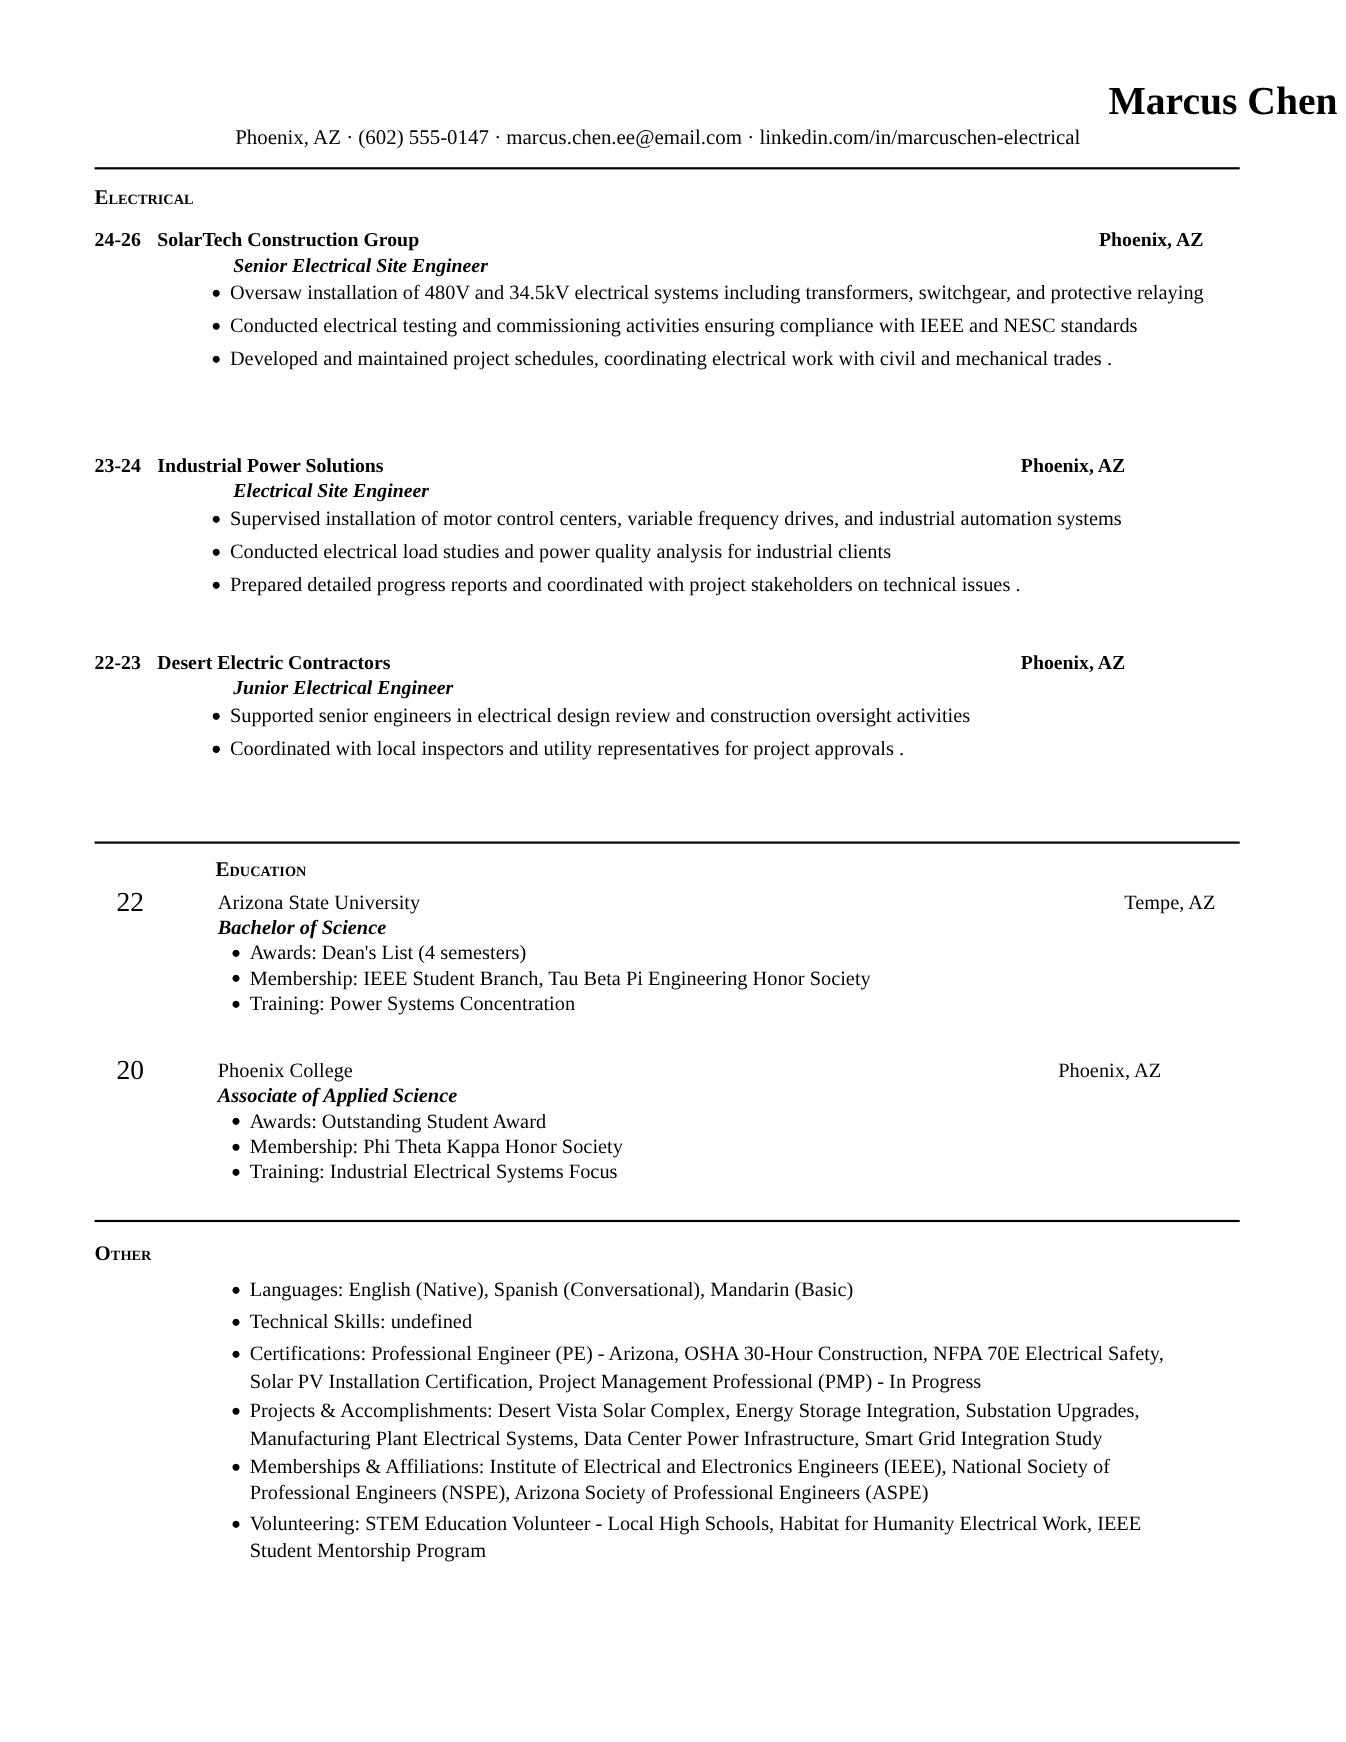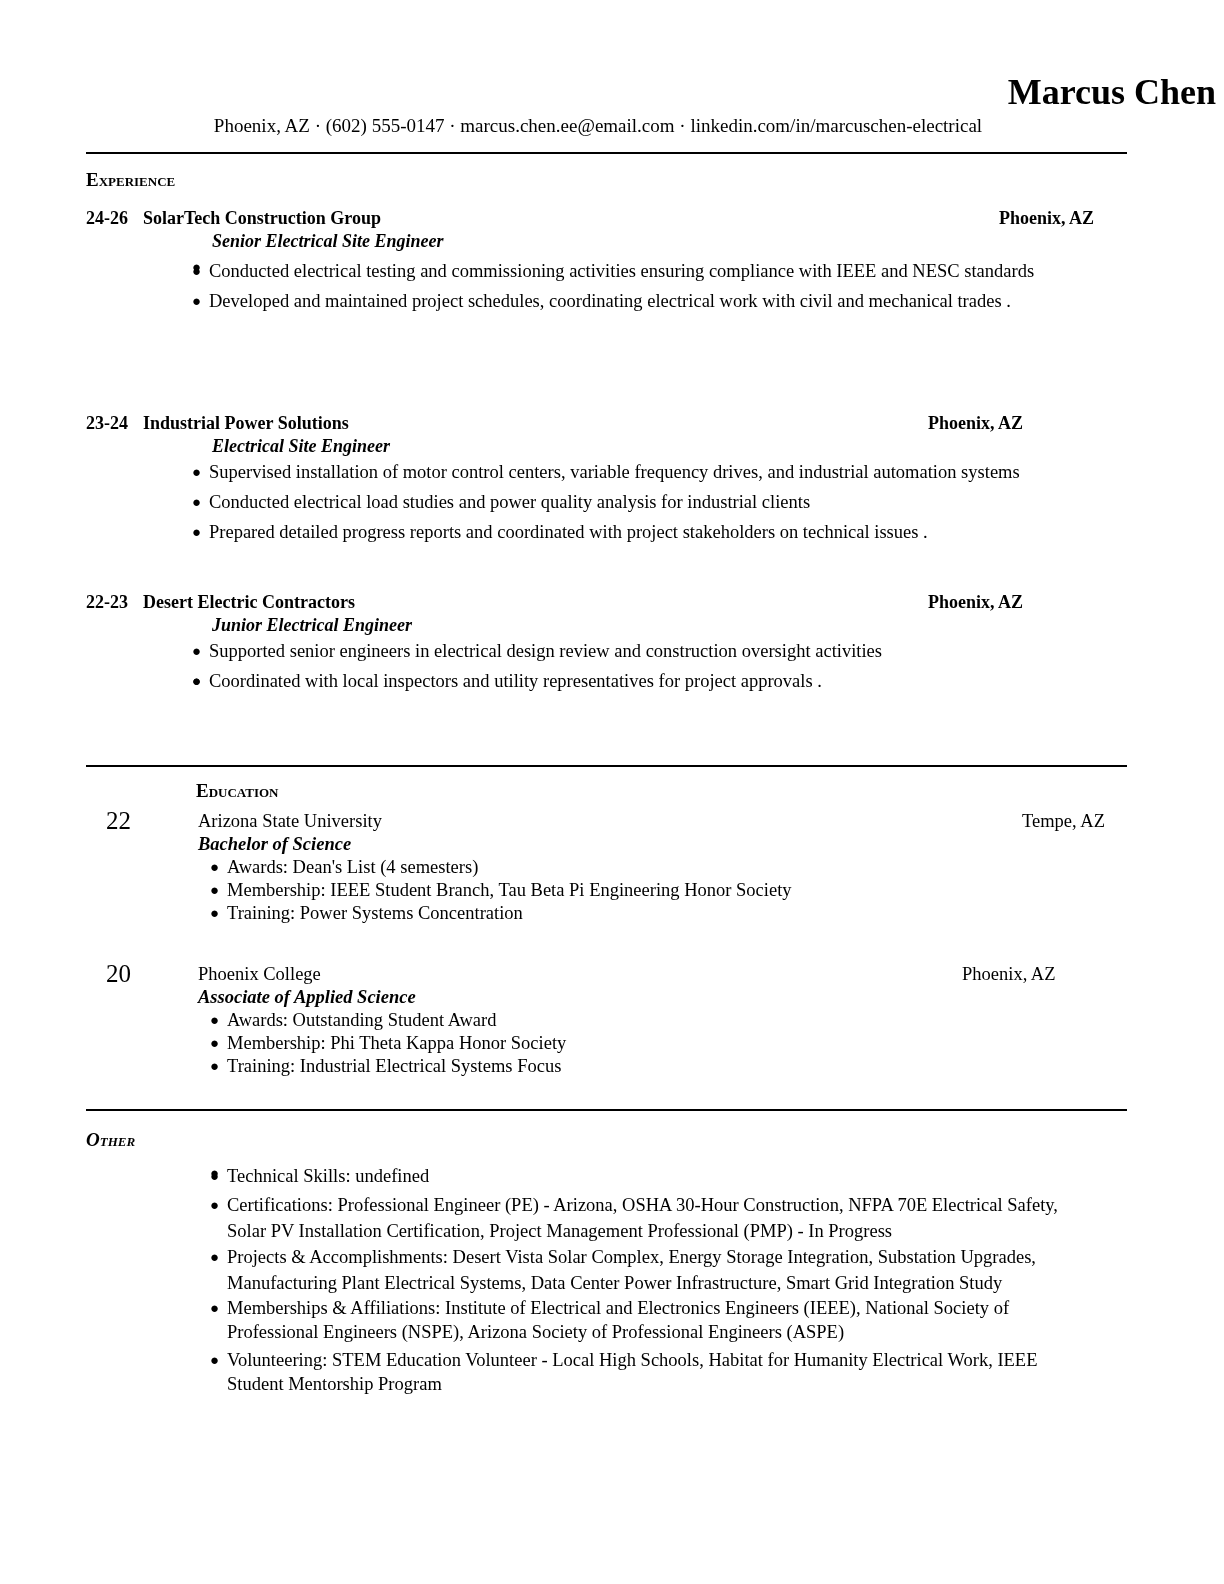--- a/index.html
+++ b/index.html
@@ -27,29 +27,29 @@
   .edu-loc { font-size: 18.5px; line-height: 22px; }
   .edu-degree { font-size: 18.5px; font-weight: bold; font-style: italic; line-height: 22px; }
 </style>
 </head>
 <body>
 
 <div class="abs name">Marcus Chen</div>
 <div class="abs contact">Phoenix, AZ · (602) 555-0147 · marcus.chen.ee@email.com · linkedin.com/in/marcuschen-electrical</div>
 <div class="rule" style="top:152px;"></div>
 
-<div class="abs sec-head" style="top:168px; left:86px;">Experience</div>
+<div class="abs sec-head" style="top:168px; left:86px;">Electrical</div>
 
 <div>
   <div class="abs job-date" style="top:207px; left:86px;">24-26</div>
   <div class="abs job-co" style="top:207px; left:143px;">SolarTech Construction Group</div>
   <div class="abs job-loc" style="top:207px; left:999px;">Phoenix, AZ</div>
   <div class="abs job-title" style="top:230px; left:212px;">Senior Electrical Site Engineer</div>
   <ul class="bullets exp-bullets" style="top:254px; left:192px; width:910px;">
-    <li style="white-space:normal;"><span class="dot">●</span></li>
+    <li style="white-space:normal;"><span class="dot">●</span><span>Oversaw installation of 480V and 34.5kV electrical systems including transformers, switchgear, and protective relaying</span></li>
     <li><span class="dot">●</span><span>Conducted electrical testing and commissioning activities ensuring compliance with IEEE and NESC standards</span></li>
     <li><span class="dot">●</span><span>Developed and maintained project schedules, coordinating electrical work with civil and mechanical trades .</span></li>
   </ul>
 </div>
 
 <div>
   <div class="abs job-date" style="top:412px; left:86px;">23-24</div>
   <div class="abs job-co" style="top:412px; left:143px;">Industrial Power Solutions</div>
   <div class="abs job-loc" style="top:412px; left:928px;">Phoenix, AZ</div>
   <div class="abs job-title" style="top:435px; left:212px;">Electrical Site Engineer</div>
@@ -95,21 +95,21 @@
   <div class="abs edu-degree" style="top:986px; left:198px;">Associate of Applied Science</div>
   <ul class="bullets edu-bullets" style="top:1009px; left:210px; width:900px;">
     <li><span class="dot">●</span><span>Awards: Outstanding Student Award</span></li>
     <li><span class="dot">●</span><span>Membership: Phi Theta Kappa Honor Society</span></li>
     <li><span class="dot">●</span><span>Training: Industrial Electrical Systems Focus</span></li>
   </ul>
 </div>
 
 <div class="rule" style="top:1109px;"></div>
 
-<div class="abs sec-head" style="top:1128px; left:86px;font-style:italic;">Other</div>
+<div class="abs sec-head" style="top:1128px; left:86px;">Other</div>
 <ul class="bullets oth-bullets" style="top:1160px; left:210px; width:880px;">
-  <li style="margin-bottom:3px;"><span class="dot">●</span></li>
+  <li style="margin-bottom:3px;"><span class="dot">●</span><span>Languages: English (Native), Spanish (Conversational), Mandarin (Basic)</span></li>
   <li style="margin-bottom:3px;"><span class="dot">●</span><span>Technical Skills: undefined</span></li>
   <li style="margin-bottom:0px;"><span class="dot">●</span><span>Certifications: Professional Engineer (PE) - Arizona, OSHA 30-Hour Construction, NFPA 70E Electrical Safety, Solar PV Installation Certification, Project Management Professional (PMP) - In Progress</span></li>
   <li style="margin-bottom:0px;"><span class="dot">●</span><span>Projects &amp; Accomplishments: Desert Vista Solar Complex, Energy Storage Integration, Substation Upgrades, Manufacturing Plant Electrical Systems, Data Center Power Infrastructure, Smart Grid Integration Study</span></li>
   <li style="line-height:24px; margin-bottom:4px;"><span class="dot">●</span><span>Memberships &amp; Affiliations: Institute of Electrical and Electronics Engineers (IEEE), National Society of Professional Engineers (NSPE), Arizona Society of Professional Engineers (ASPE)</span></li>
   <li style="line-height:24px;"><span class="dot">●</span><span>Volunteering: STEM Education Volunteer - Local High Schools, Habitat for Humanity Electrical Work, IEEE Student Mentorship Program</span></li>
 </ul>
 
 </body></html>

